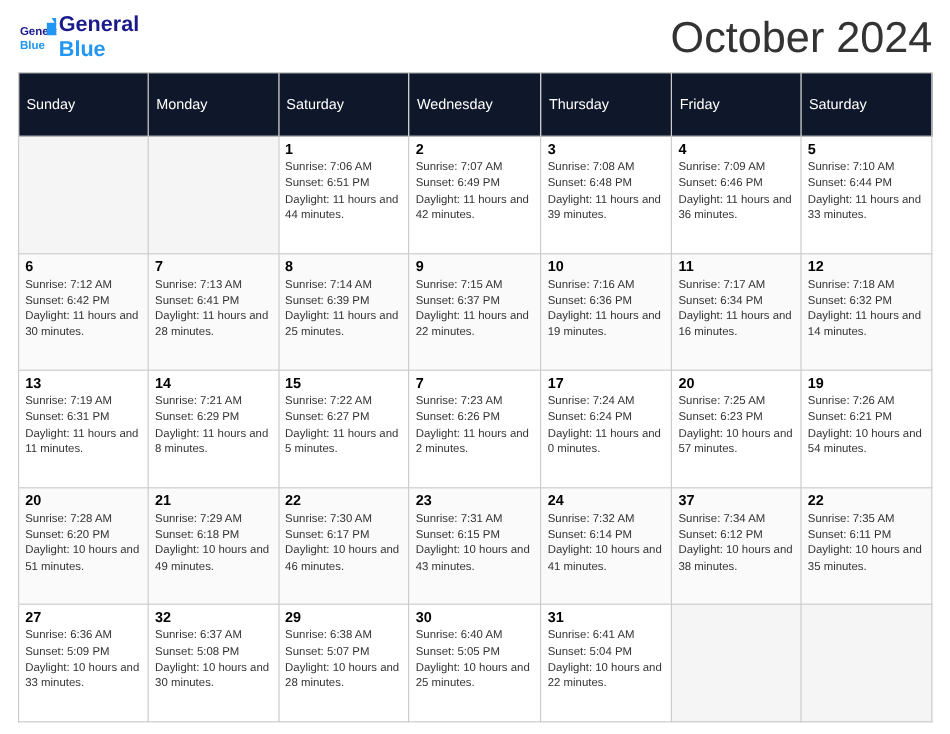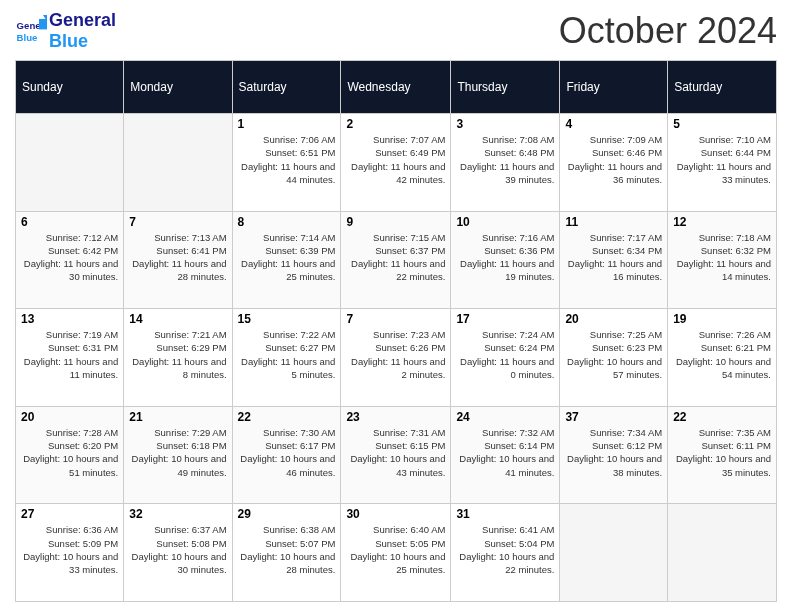--- a/index.html
+++ b/index.html
@@ -79,21 +79,20 @@
     .day-num {
       font-size: 12px;
       font-weight: bold;
       display: block;
       margin-bottom: 2px;
     }
     .day-info {
       font-size: 9.5px;
       color: #333;
       line-height: 1.4;
-      text-align: right;
     }
     tr:nth-child(even) td:not(.empty) {
       background: #fafafa;
     }
   </style>
 </head>
 <body>
 
 <div class="page">
   <div class="header">

